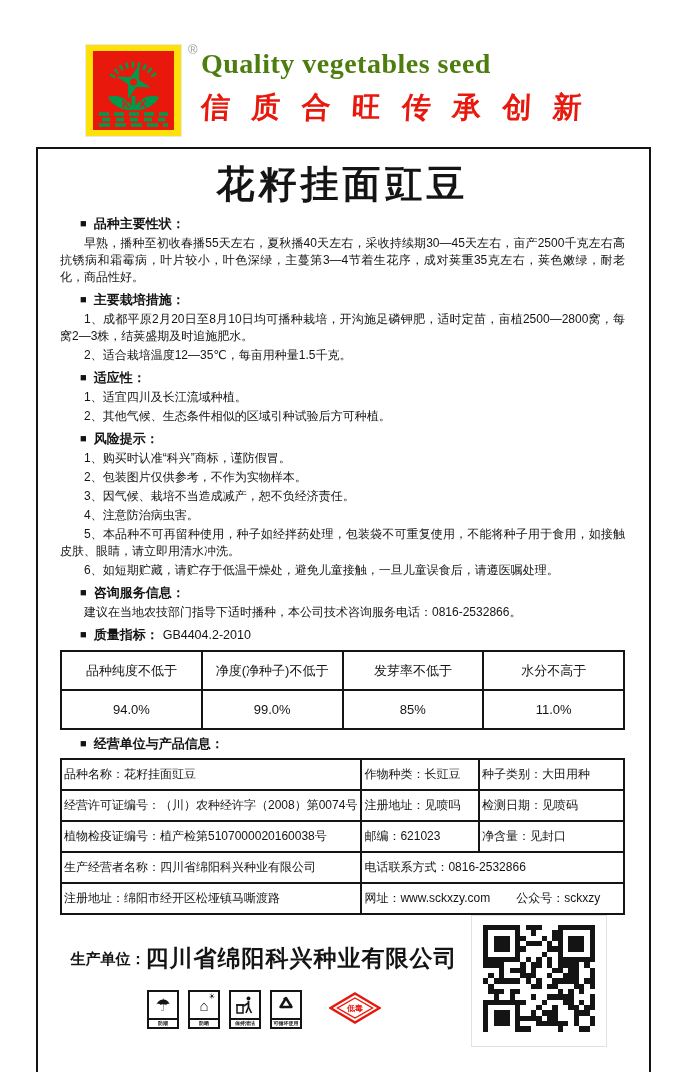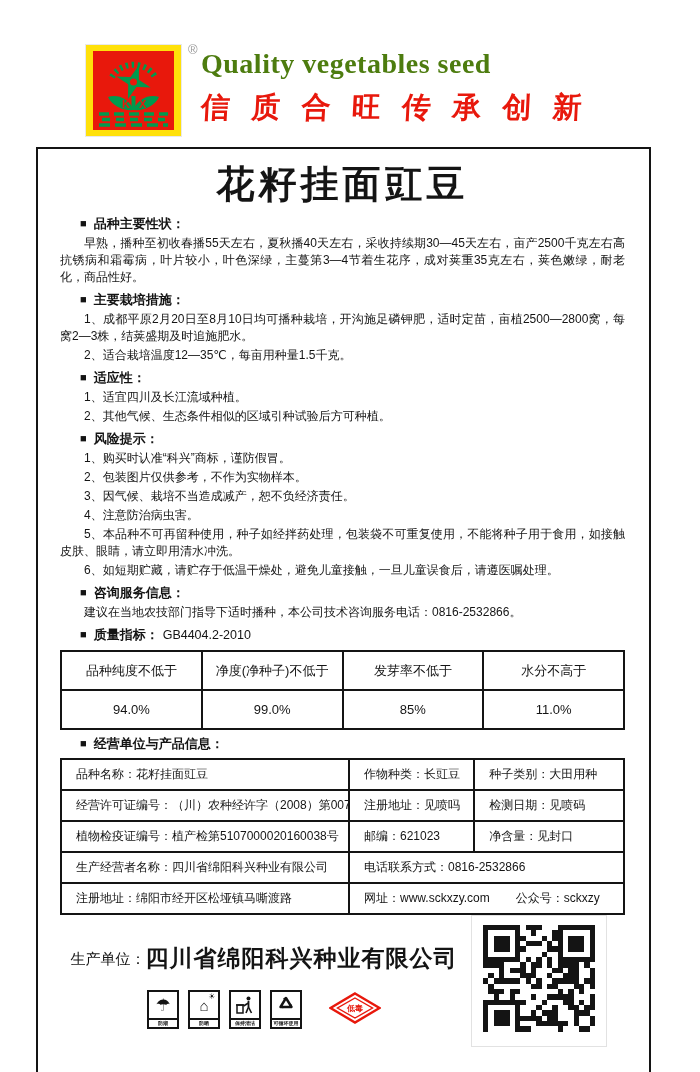--- a/index.html
+++ b/index.html
@@ -28,32 +28,32 @@
   .sec-h .sq{font-size:11px;margin-right:7px;position:relative;top:-1px;}
   .sec-h .std{font-weight:normal;margin-left:4px;font-size:12.5px;}
   .body-p{font-size:12px;line-height:17px;margin:2px 0;text-indent:24px;text-align:justify;}
 
   
   .qtable{width:100%;border-collapse:collapse;margin-top:6px;table-layout:fixed;}
   .qtable td{border:2px solid #141414;text-align:center;font-size:13px;height:35px;}
 
   
   .itable{width:100%;border-collapse:collapse;margin-top:5px;table-layout:fixed;}
-  .itable td{border:2px solid #141414;font-size:12px;height:29px;padding:0 14px;
+  .itable td{border:2px solid #141414;font-size:12px;height:29px;padding:0 2px;
              white-space:nowrap;overflow:hidden;}
   .itable .c1{width:54%;}
   .itable .c2{width:20.5%;}
   .itable .c3{width:25.5%;}
   .cell-gap{display:inline-block;margin-left:26px;text-align:right;}
 
   
   .footer{position:relative;margin-top:16px;height:150px;}
   .footer-left{position:absolute;left:8px;top:12px;width:392px;text-align:center;}
   .producer-line{white-space:nowrap;}
-  .producer-label{font-size:15px;font-weight:normal;vertical-align:2px;}
+  .producer-label{font-size:15px;font-weight:bold;vertical-align:2px;}
   .producer-name{font-size:23px;font-weight:bold;letter-spacing:1px;}
   .icons-row{margin-top:16px;display:flex;justify-content:center;align-items:center;gap:9px;}
   .pkg{width:28px;border:2px solid #141414;background:#fff;display:flex;flex-direction:column;align-items:center;}
   .pkg .art{height:26px;display:flex;align-items:center;justify-content:center;font-size:17px;line-height:1;}
   .pkg .art .compose{position:relative;font-size:15px;}
   .pkg .art .compose .sun{position:absolute;font-size:8px;top:-5px;right:-7px;}
   .pkg .lbl{width:100%;border-top:2px solid #141414;font-size:5px;line-height:7px;
             text-align:center;letter-spacing:0;white-space:nowrap;overflow:hidden;font-weight:bold;}
   .tox{margin-left:18px;}
 

